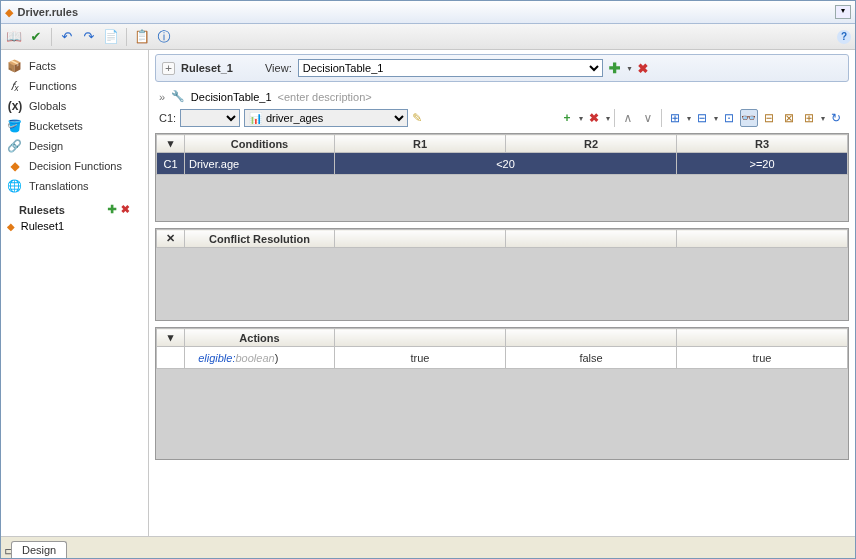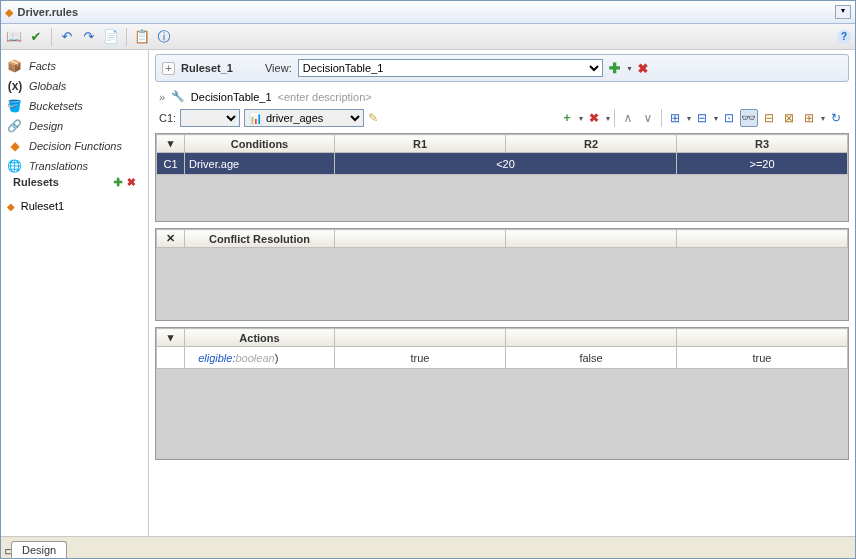--- a/index.html
+++ b/index.html
@@ -10,22 +10,22 @@
 .title-bar .title-text { font-weight: bold; color: #444; }
 .title-bar .spacer { flex: 1; }
 .title-bar .min-btn { border: 1px solid #9aa; background: #eef; width: 16px; height: 14px; font-size: 8px; text-align: center; cursor: pointer; }
 .toolbar-top { background: linear-gradient(to bottom, #f6f6f6, #e5e5e5); border-bottom: 1px solid #c8c8c8; height: 26px; display: flex; align-items: center; padding: 0 4px; gap: 4px; }
 .tb-sep { width: 1px; height: 18px; background: #c8c8c8; margin: 0 2px; }
 .tb-icon { width: 18px; height: 18px; display: flex; align-items: center; justify-content: center; cursor: pointer; font-size: 13px; }
 .content-row { flex: 1; display: flex; overflow: hidden; }
 .left-nav { width: 148px; background: #fff; border-right: 1px solid #c8c8c8; display: flex; flex-direction: column; padding-top: 6px; }
 .nav-item { height: 20px; display: flex; align-items: center; padding: 0 6px; cursor: pointer; gap: 6px; }
 .nav-icon { width: 16px; height: 16px; display: flex; align-items: center; justify-content: center; font-size: 12px; }
-.nav-label { color: #333; font-style: italic; }
-.rule-header { display: flex; align-items: flex-start; height: 20px; padding: 0 12px; font-weight: bold; color: #333; gap: 4px; }
+.nav-label { color: #333; }
+.rule-header { display: flex; align-items: flex-end; height: 20px; padding: 0 18px; font-weight: bold; color: #333; gap: 4px; }
 .rule-header .plus { color: #3a9b3a; font-weight: bold; cursor: pointer; }
 .rule-header .x { color: #c33; font-weight: bold; cursor: pointer; }
 .ruleset-item { height: 20px; display: flex; align-items: center; padding: 0 6px; gap: 6px; }
 .ruleset-item .diamond { color: #e27a15; font-size: 10px; }
 .main-area { flex: 1; display: flex; flex-direction: column; }
 .pane { margin: 4px 6px; border: 1px solid #a9bcd6; background: linear-gradient(to bottom, #f3f6fb, #e7edf6); border-radius: 3px; padding: 4px 6px; display: flex; align-items: center; gap: 6px; }
 .pane .exp { font-family: monospace; color: #777; cursor: pointer; border:1px solid #bbb; background:#fafafa; width:13px; height:13px; line-height:11px; text-align:center; font-size:11px; border-radius:2px; }
 .pane .bold { font-weight: bold; color: #333; }
 .pane .lbl { color: #333; }
 .pane select { height: 18px; border: 1px solid #7a98b8; font-size: 11px; }
@@ -88,20 +88,24 @@
     <span class="help-icon">?</span>
   </div>
 
   <div class="content-row">
     <div class="left-nav">
       <div class="nav-item">
         <span class="nav-icon">📦</span>
         <span class="nav-label">Facts</span>
       </div>
       <div class="nav-item">
+        <span class="nav-icon" style="font-style:italic;color:#333">𝑓ₓ</span>
+        <span class="nav-label">Functions</span>
+      </div>
+      <div class="nav-item">
         <span class="nav-icon" style="color:#333;font-weight:bold">(x)</span>
         <span class="nav-label">Globals</span>
       </div>
       <div class="nav-item">
         <span class="nav-icon">🪣</span>
         <span class="nav-label">Bucketsets</span>
       </div>
       <div class="nav-item">
         <span class="nav-icon">🔗</span>
         <span class="nav-label">Design</span>
@@ -143,21 +147,21 @@
       <div class="sub-hdr">
         <span class="bold" style="color:#777;cursor:pointer">»</span>
         <span class="wrench">🔧</span>
         <span class="bold">DecisionTable_1</span>
         <span class="desc">&lt;enter description&gt;</span>
       </div>
 
       <div class="filter-row">
         <span class="c1l">C1:</span>
         <select style="width:60px"><option></option></select>
-        <select style="width:120px"><option>📊 driver_ages</option></select>
+        <select style="width:164px"><option>📊 driver_ages</option></select>
         <span class="pencil">✎</span>
         <div class="toolbar-right">
           <span class="small-icon" style="color:#3a9b3a;font-weight:bold">+</span>
             <span class="drop-arrow">▾</span>
           <span class="small-icon" style="color:#c33;font-weight:bold">✖</span>
             <span class="drop-arrow">▾</span>
           <span class="tb-sep"></span>
           <span class="small-icon" style="color:#888">∧</span>
           <span class="small-icon" style="color:#888">∨</span>
           <span class="tb-sep"></span>

